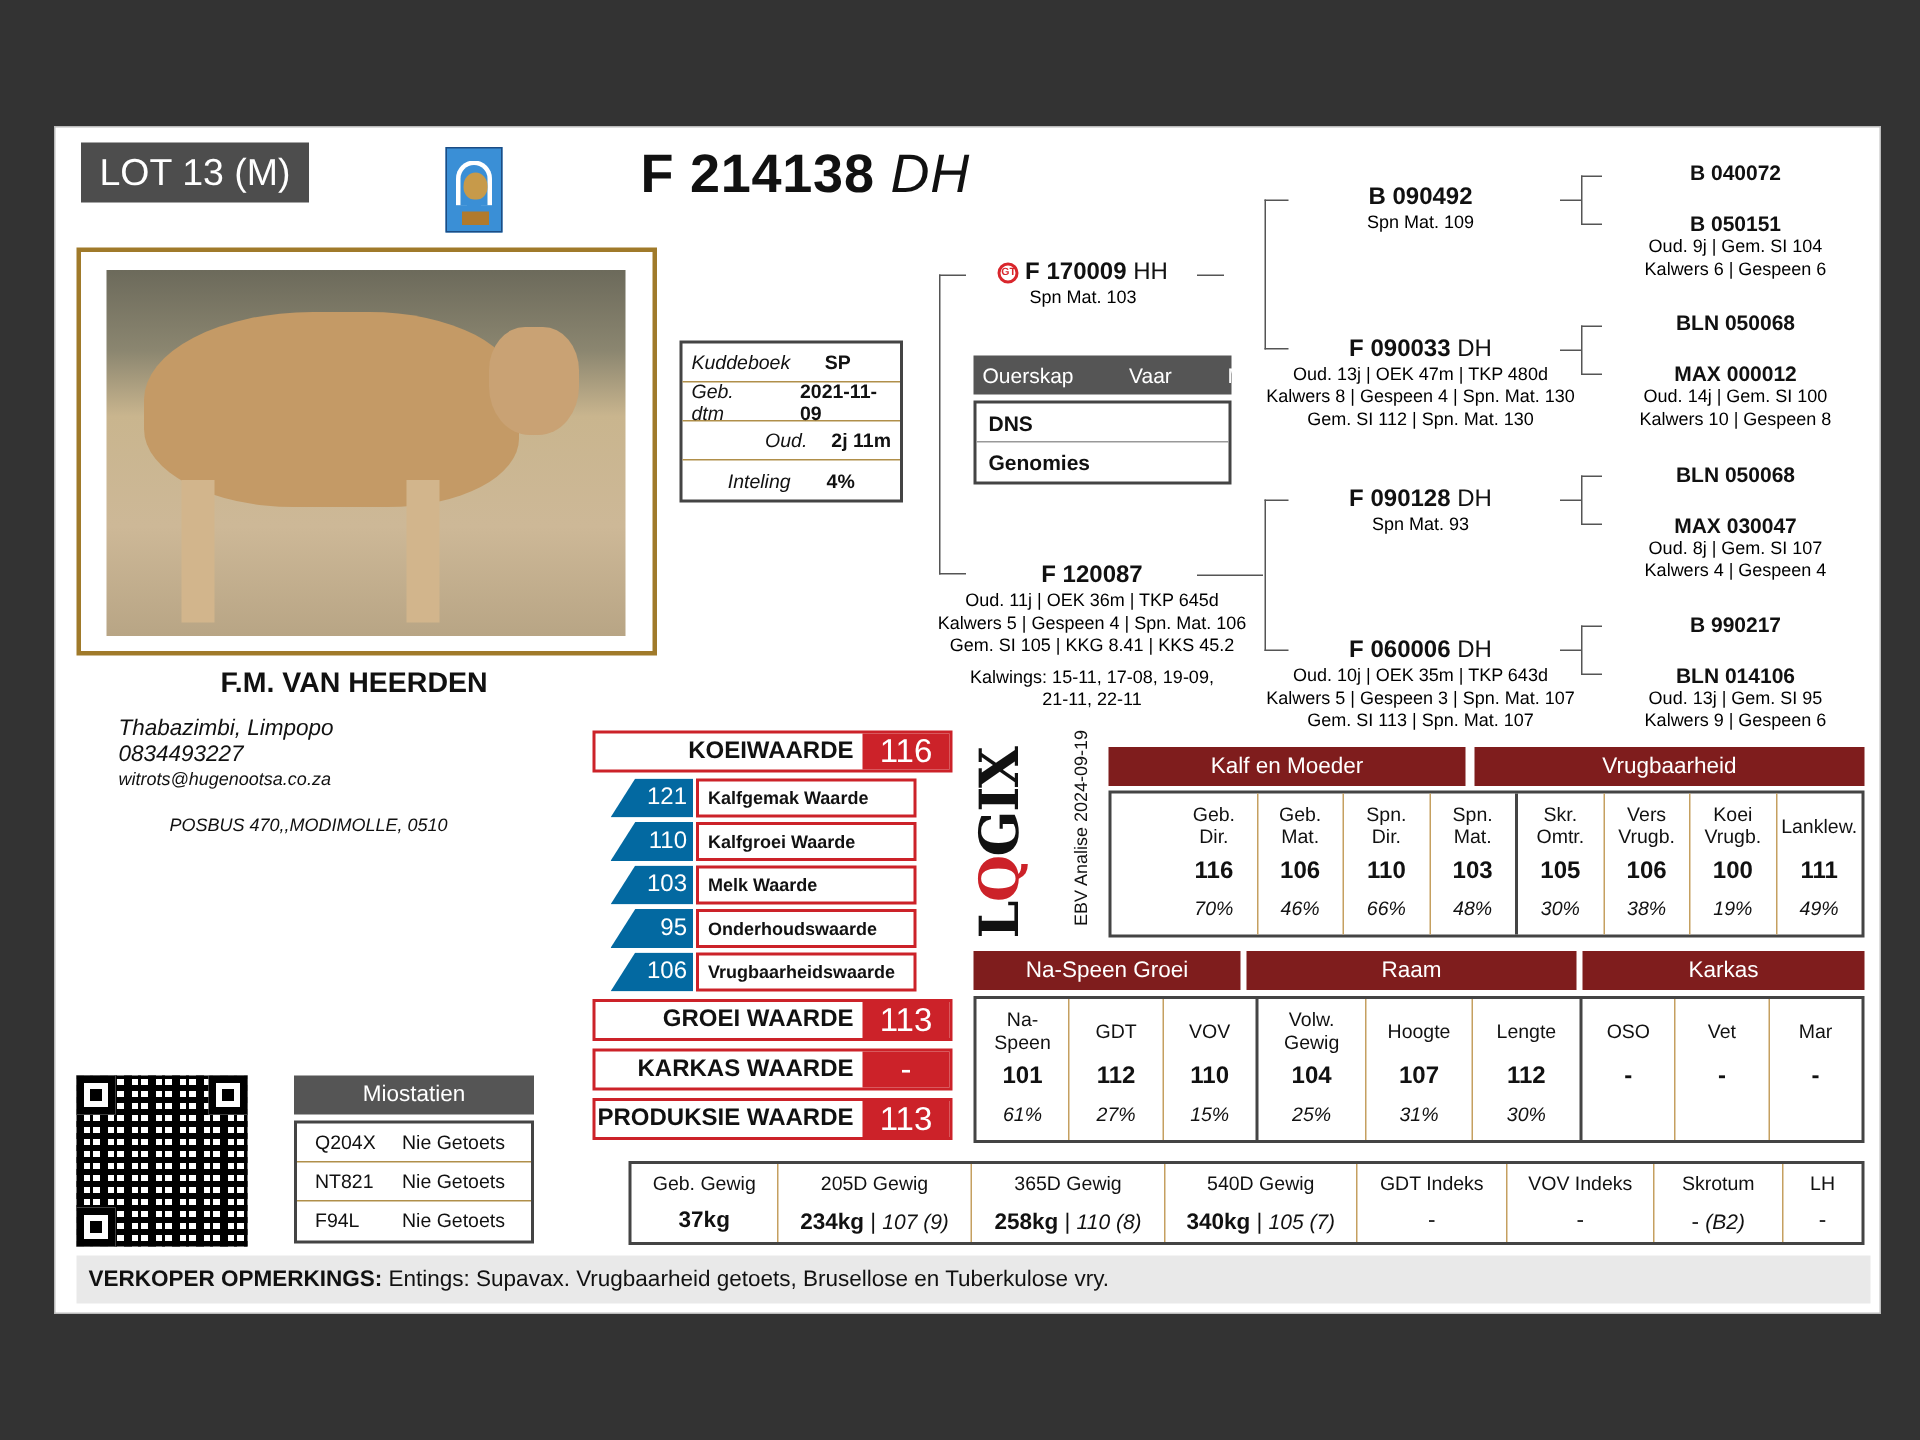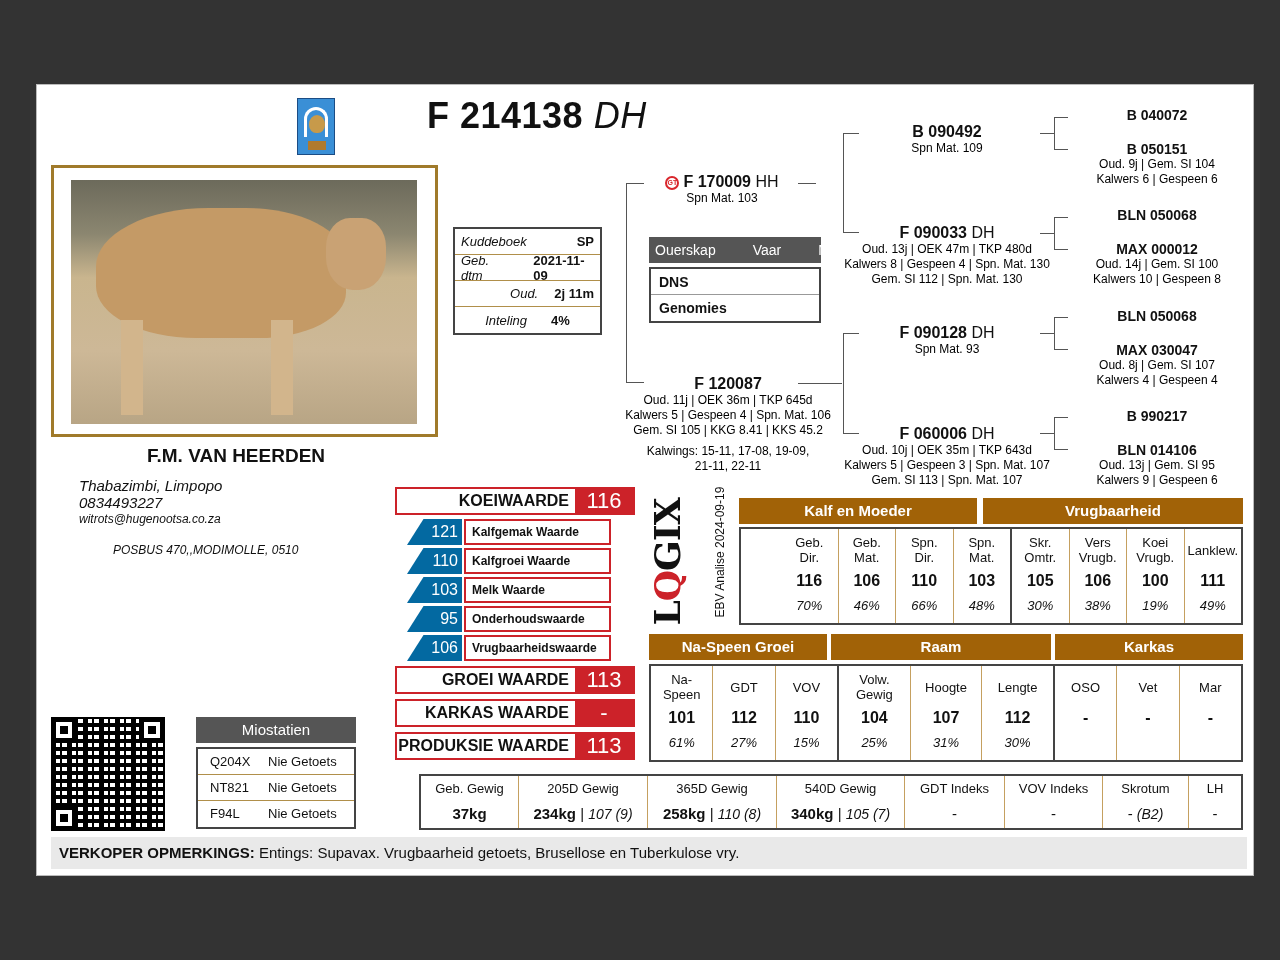--- a/index.html
+++ b/index.html
@@ -18,21 +18,21 @@
   .photo .body { position: absolute; left: 25px; top: 28px; width: 250px; height: 130px; background: #c49a66; border-radius: 45% 40% 35% 40%; }
   .photo .headc { position: absolute; left: 255px; top: 38px; width: 60px; height: 72px; background: #c9a274; border-radius: 40% 40% 45% 45%; }
   .photo .leg1 { position: absolute; left: 50px; top: 140px; width: 22px; height: 95px; background: #d2b58c; }
   .photo .leg2 { position: absolute; left: 200px; top: 140px; width: 22px; height: 95px; background: #d2b58c; }
   .owner { left: 110px; top: 360px; font-size: 19px; font-weight: bold; font-family: "Liberation Sans", sans-serif; }
   .owner-info { left: 42px; top: 392px; font-size: 15px; font-style: italic; line-height: 17px; font-family: "Liberation Sans", sans-serif; }
   .owner-info .email { font-size: 12px; }
   .posbus { left: 76px; top: 458px; font-size: 12px; font-style: italic; font-family: "Liberation Sans", sans-serif; }
 
   .info-tbl { left: 416px; top: 142px; width: 149px; border: 2px solid #444; }
-  .info-tbl .row { display: flex; justify-content: space-between; align-items: center; height: 26px; padding: 0 6px; border-bottom: 1.5px solid #b08f4a; font-size: 13px; font-family: "Liberation Sans", sans-serif; gap: 23px; }
+  .info-tbl .row { display: flex; justify-content: flex-start; align-items: center; height: 26px; padding: 0 6px; border-bottom: 1.5px solid #b08f4a; font-size: 13px; font-family: "Liberation Sans", sans-serif; gap: 23px; }
   .info-tbl .row:last-child { border-bottom: none; }
   .info-tbl .lbl { font-style: italic; }
   .info-tbl .val { font-weight: bold; }
 
   .ouer-hdr { left: 612px; top: 152px; width: 172px; height: 26px; background: #555; color: #fff; font-size: 14px; display: flex; justify-content: space-between; align-items: center; padding: 0 6px; font-family: "Liberation Sans", sans-serif; gap: 37px; }
   .ouer-tbl { left: 612px; top: 182px; width: 172px; border: 2px solid #444; }
   .ouer-tbl .row { height: 26px; line-height: 26px; padding: 0 8px; font-size: 14px; font-weight: bold; border-bottom: 1.5px solid #999; font-family: "Liberation Sans", sans-serif; }
   .ouer-tbl .row:last-child { border-bottom: none; }
 
   .ped { font-family: "Liberation Sans", sans-serif; text-align: center; }
@@ -50,21 +50,21 @@
   .sub { position: absolute; left: 370px; width: 204px; height: 26px; display: flex; }
   .sub .tri { width: 55px; height: 26px; background: #0369a1; clip-path: polygon(30% 0, 100% 0, 100% 100%, 0 100%); color: #fff; font-size: 16px; line-height: 26px; text-align: right; padding-right: 4px; font-family: "Liberation Sans", sans-serif; }
   .sub .lb { flex: 1; margin-left: 2px; border: 2px solid #cc2229; font-size: 12px; font-weight: bold; line-height: 22px; padding-left: 6px; font-family: "Liberation Sans", sans-serif; }
   .big { position: absolute; left: 358px; width: 240px; height: 28px; border: 2px solid #cc2229; display: flex; }
 
   .logix { left: 596px; top: 402px; width: 90px; height: 140px; }
   .logix .word { position: absolute; left: -30px; top: 54px; transform: rotate(-90deg); font-family: "DejaVu Serif", serif; font-size: 36px; font-weight: bold; letter-spacing: -1px; color: #111; }
   .logix .word .q { color: #cc2229; }
   .logix .ebv { position: absolute; left: 22px; top: 58px; transform: rotate(-90deg); font-size: 12px; white-space: nowrap; font-family: "Liberation Sans", sans-serif; }
 
-  .sec-hdr { position: absolute; height: 26px; background: #a16207; color: #fff; font-size: 15px; text-align: center; line-height: 26px; font-family: "Liberation Sans", sans-serif; font-weight: bold; }
+  .sec-hdr { position: absolute; height: 26px; background: #7f1d1d; color: #fff; font-size: 15px; text-align: center; line-height: 26px; font-family: "Liberation Sans", sans-serif; }
   .grid { position: absolute; border: 2px solid #444; display: flex; background: #fff; }
   .grid .col { flex: 1; text-align: center; border-right: 1.5px solid #c5a060; display: flex; flex-direction: column; align-items: center; font-family: "Liberation Sans", sans-serif; }
   .grid .col:last-child { border-right: none; }
   .grid .col.sep { border-right: 2px solid #444; }
   .grid .h { height: 38px; display: flex; align-items: center; font-size: 13px; line-height: 15px; padding-top: 4px; }
   .grid .v { font-size: 16px; font-weight: bold; height: 28px; line-height: 28px; }
   .grid .p { font-size: 13px; font-style: italic; height: 24px; line-height: 22px; }
 
   .qr { left: 14px; top: 632px; width: 114px; height: 114px; background:
       repeating-linear-gradient(90deg, #000 0 5px, #fff 5px 9px, #000 9px 11px, #fff 11px 16px),
@@ -88,20 +88,21 @@
   .wt .v i { font-size: 14px; }
 
   .remarks { left: 14px; top: 752px; width: 1196px; height: 32px; background: #e9e9e9; font-size: 15px; line-height: 32px; padding-left: 8px; font-family: "Liberation Sans", sans-serif; }
   .remarks b { font-weight: bold; }
 </style>
 </head>
 <body>
 
 <div class="card">
 
+  <div class="abs lot">LOT 13 (M)</div>
 
   <div class="abs logo">
     <div class="arch"></div>
     <div class="head"></div>
     <div class="base"></div>
   </div>
 
   <div class="abs title">
     <span>F 214138</span>
     <span class="suf">DH</span>

